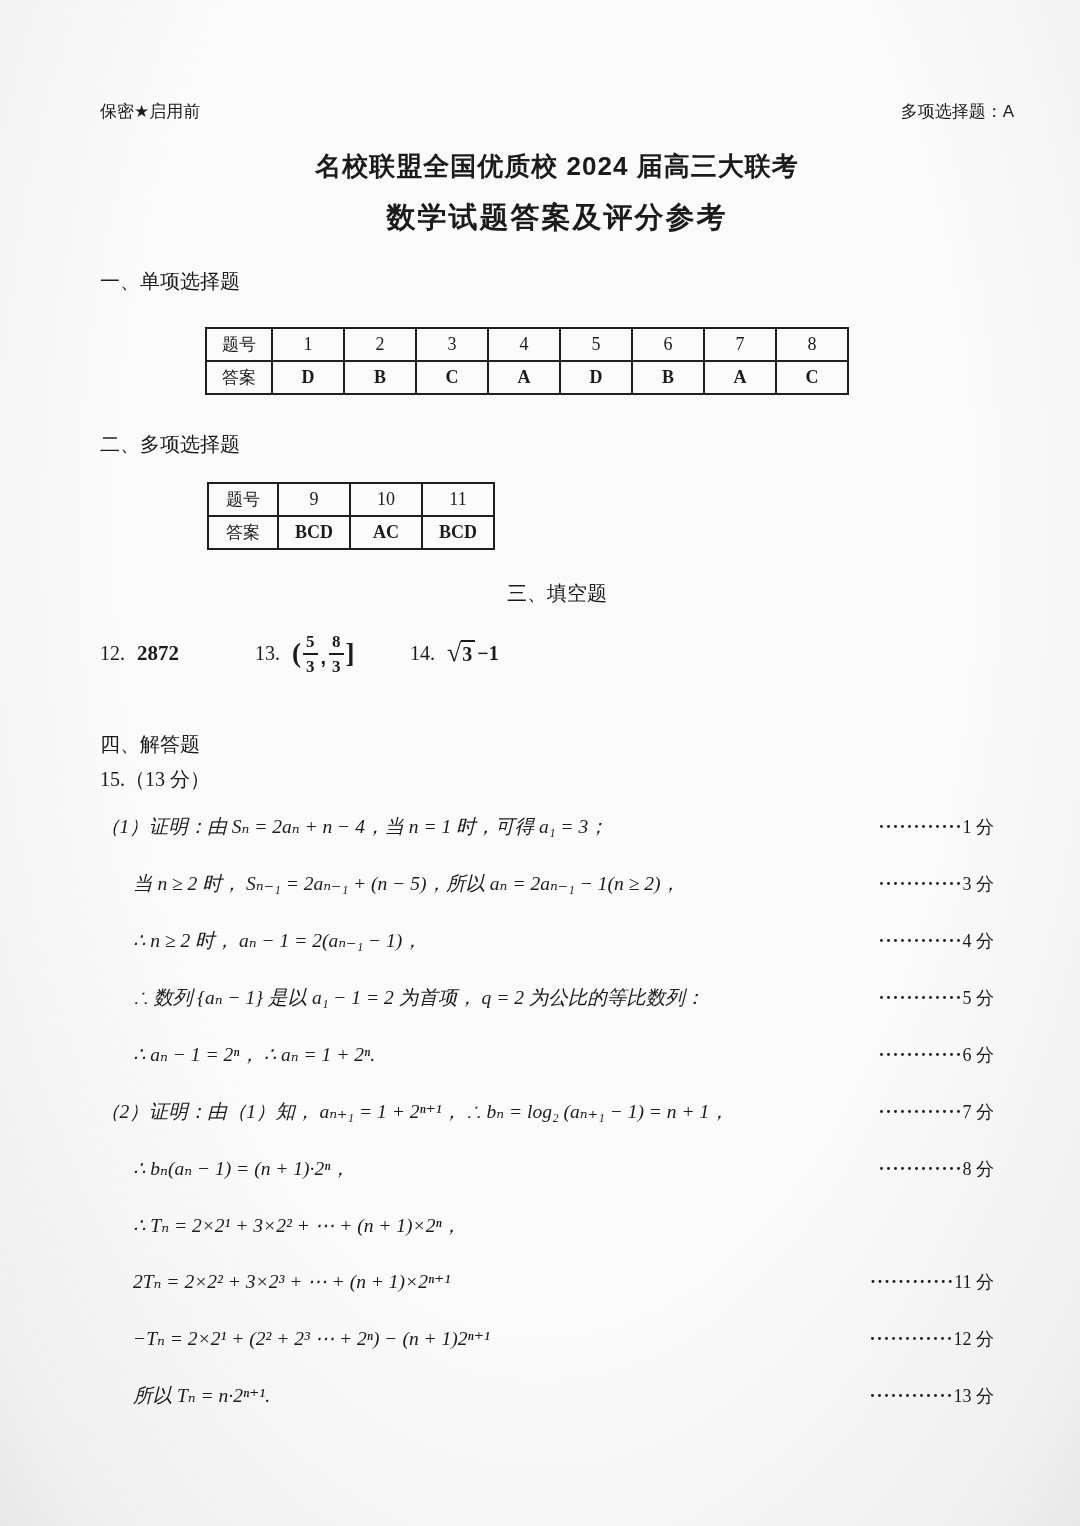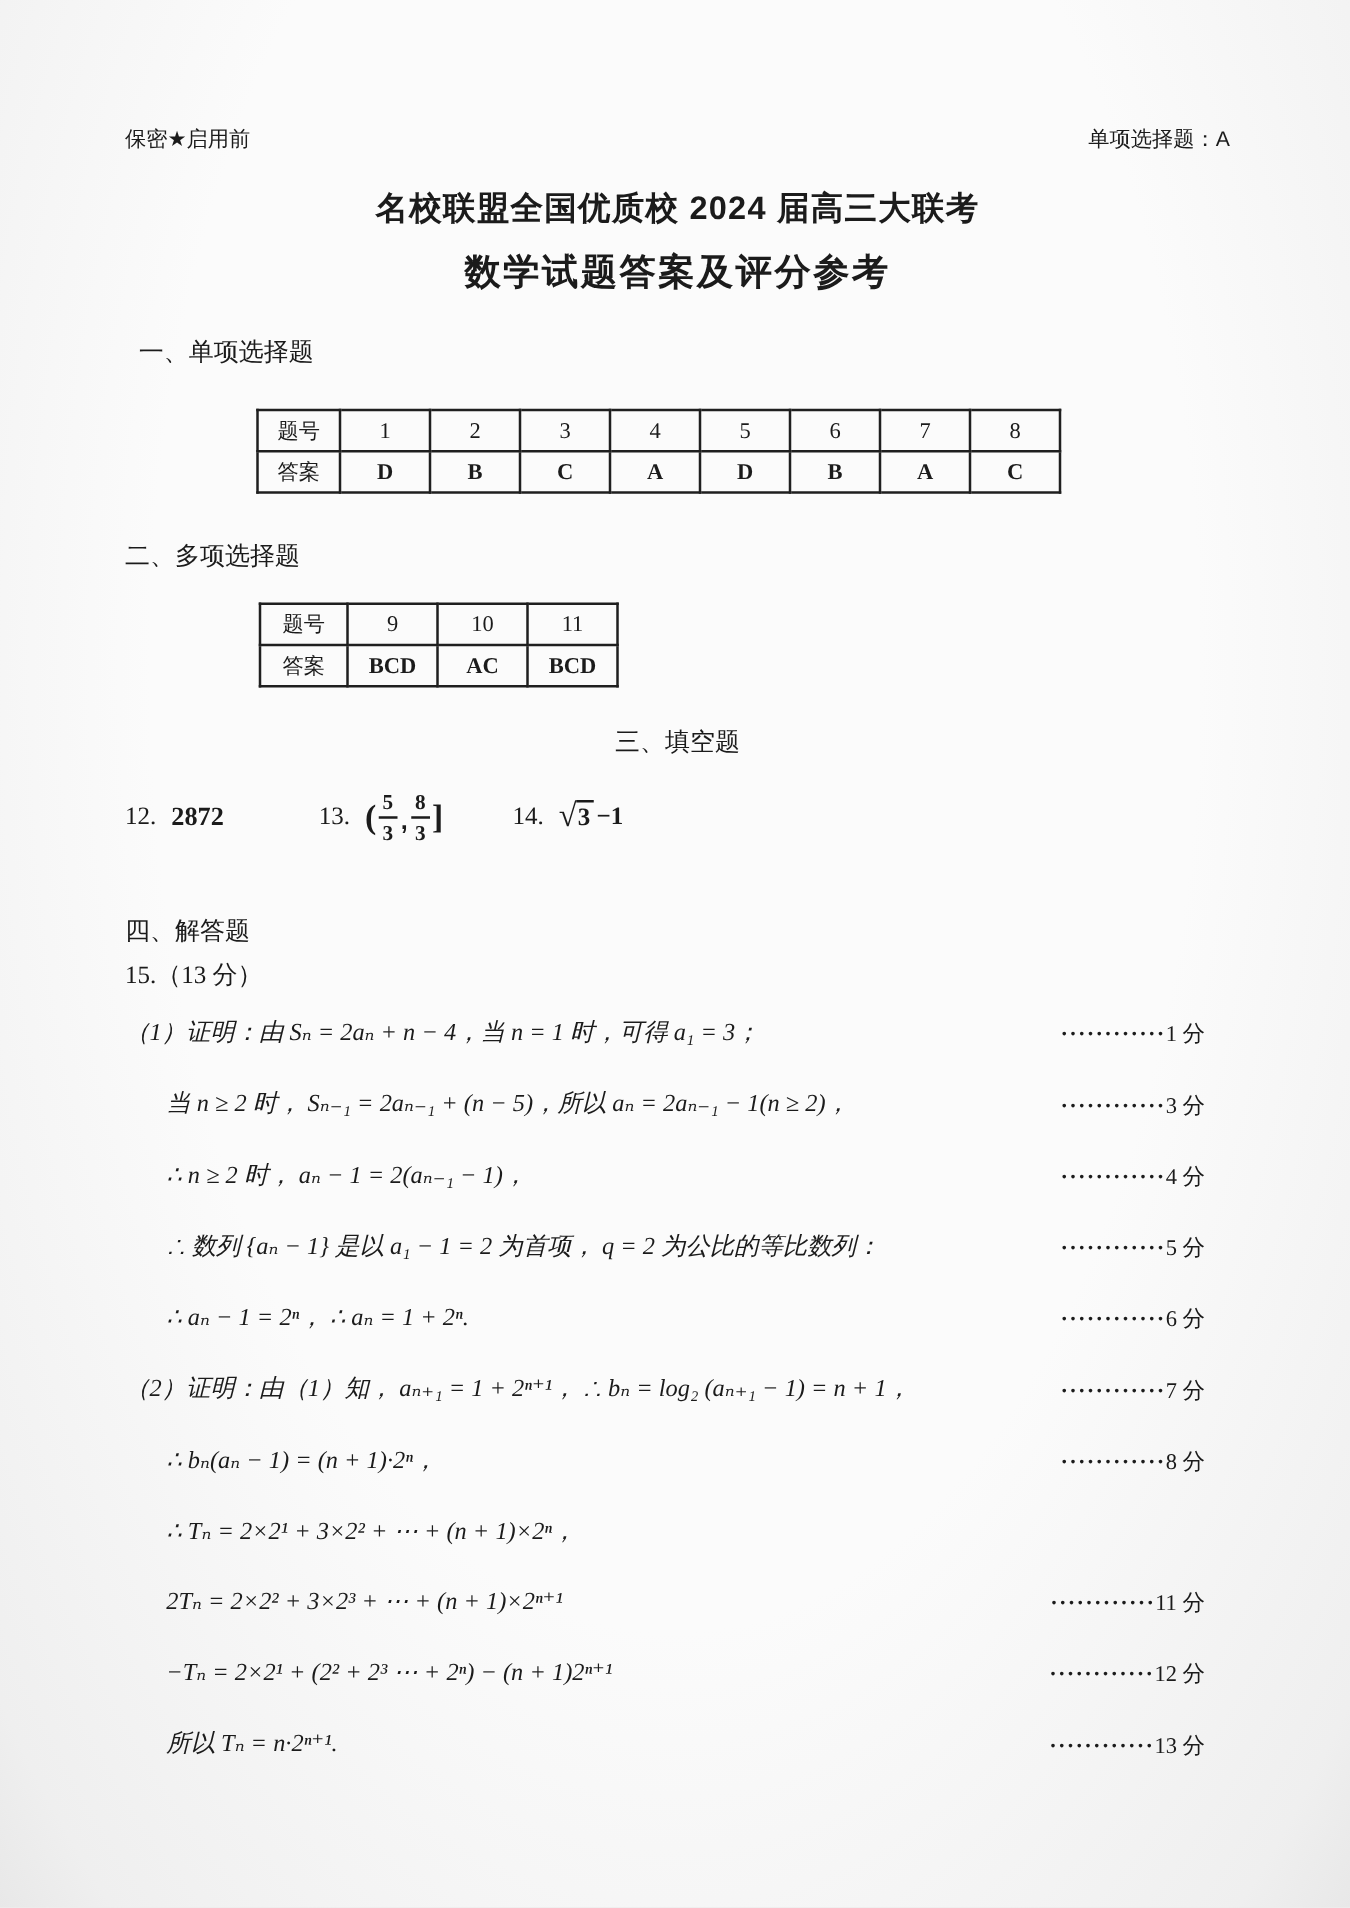--- a/index.html
+++ b/index.html
@@ -5,32 +5,32 @@
   html,body{margin:0;padding:0;}
   body{
     width:1080px;height:1526px;
     color:#1b1b1b;
     font-family:"Liberation Sans","DejaVu Sans",sans-serif;
     background:#ededed;
   }
   .page{
     box-sizing:border-box;
     width:1080px;height:1526px;
-    padding:100px 96px 40px 100px;
+    padding:100px 66px 40px 100px;
     background:radial-gradient(ellipse at 50% 35%, #fbfbfb 55%, #efefef 92%, #e8e8e8 100%);
     overflow:hidden;
   }
 
   .doc-header{display:flex;justify-content:space-between;align-items:flex-start;font-size:17px;}
 
   .title-main{text-align:center;font-size:26px;font-weight:bold;margin-top:26px;letter-spacing:1px;}
   .title-sub{text-align:center;font-size:29px;font-weight:bold;margin-top:14px;letter-spacing:2px;}
 
   .section-heading{font-size:20px;margin-top:0;font-weight:normal;}
-  .sec1{margin-top:30px;margin-left:11px;}
+  .sec1{margin-top:30px;}
   .sec2{margin-top:36px;}
   .sec3{margin-top:30px;text-align:center;}
   .sec4{margin-top:46px;}
 
   table.answer-table{border-collapse:collapse;margin-top:32px;}
   table.answer-table td{
     border:2px solid #1f1f1f;
     height:29px;text-align:center;vertical-align:middle;
     font-family:"Liberation Serif","DejaVu Serif",serif;font-size:18px;
   }
@@ -70,21 +70,21 @@
               font-family:"Liberation Serif","DejaVu Serif",serif;}
   .score-dots{font-weight:bold;letter-spacing:1px;}
 </style>
 </head>
 <body>
 
 <div class="page">
 
   <div class="doc-header">
     <span>保密★启用前</span>
-    <span>单项选择题：A</span>
+    <span>多项选择题：A</span>
   </div>
 
   <div class="title-main">名校联盟全国优质校 2024 届高三大联考</div>
   <div class="title-sub">数学试题答案及评分参考</div>
 
   <div class="section-heading sec1">一、单项选择题</div>
 
   <table class="answer-table t1">
     <tbody>
         <tr>

